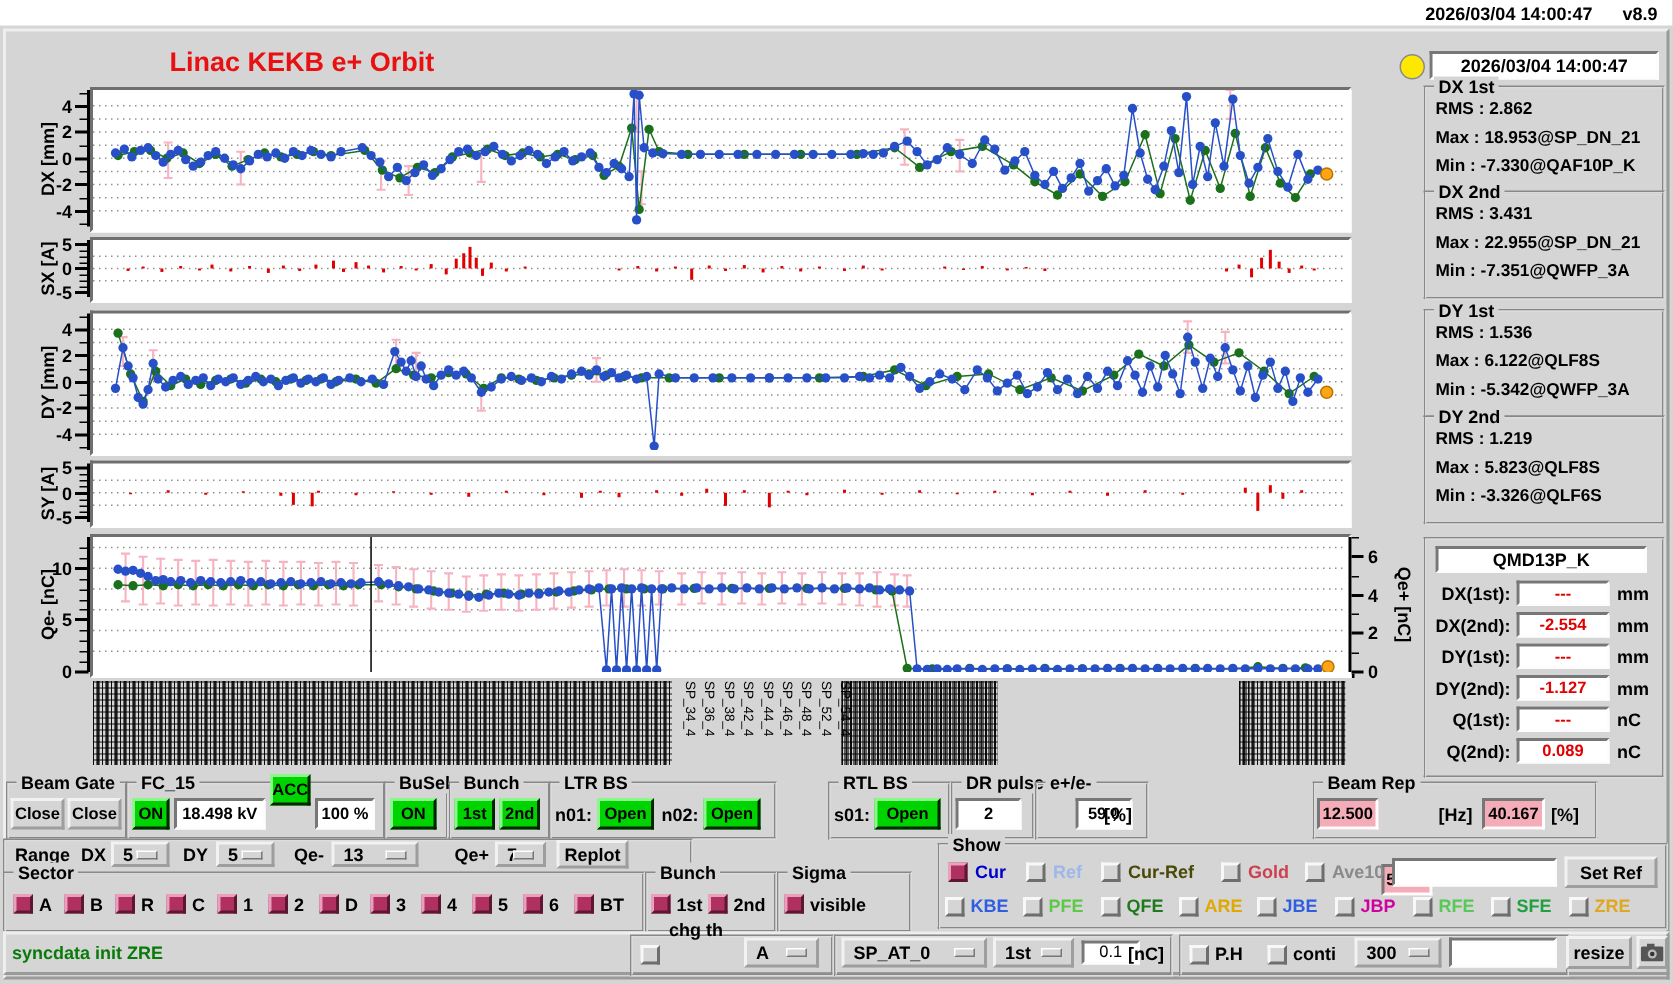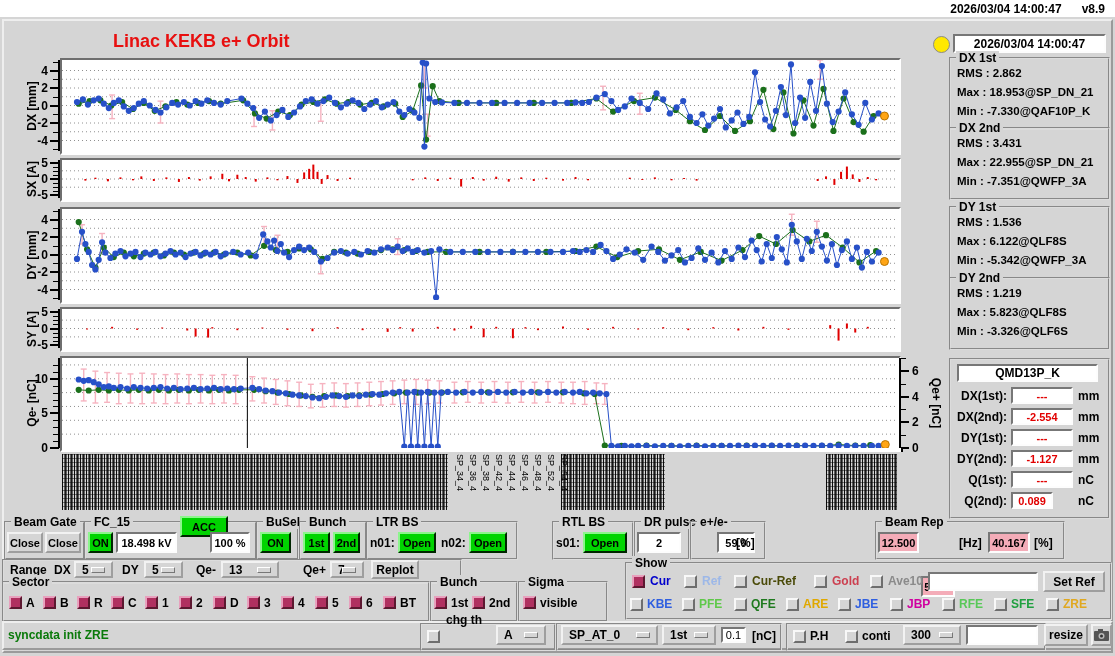--- a/index.html
+++ b/index.html
@@ -72,40 +72,40 @@
     <div style="position: absolute; left: 0px; top: 71px; width: 56px; text-align: right; font: bold 12px &quot;Liberation Sans&quot;, sans-serif;">DY(1st):</div>
     <div class="wbox redval" style="position: absolute; left: 60px; top: 69px; width: 62px; height: 17px; font-size: 11px;">---</div>
     <div style="position: absolute; left: 127px; top: 71px; font: bold 12px &quot;Liberation Sans&quot;, sans-serif;">mm</div>
     <div style="position: absolute; left: 0px; top: 92px; width: 56px; text-align: right; font: bold 12px &quot;Liberation Sans&quot;, sans-serif;">DY(2nd):</div>
     <div class="wbox redval" style="position: absolute; left: 60px; top: 90px; width: 62px; height: 17px; font-size: 11px;">-1.127</div>
     <div style="position: absolute; left: 127px; top: 92px; font: bold 12px &quot;Liberation Sans&quot;, sans-serif;">mm</div>
     <div style="position: absolute; left: 0px; top: 113px; width: 56px; text-align: right; font: bold 12px &quot;Liberation Sans&quot;, sans-serif;">Q(1st):</div>
     <div class="wbox redval" style="position: absolute; left: 60px; top: 111px; width: 62px; height: 17px; font-size: 11px;">---</div>
     <div style="position: absolute; left: 127px; top: 113px; font: bold 12px &quot;Liberation Sans&quot;, sans-serif;">nC</div>
     <div style="position: absolute; left: 0px; top: 134px; width: 56px; text-align: right; font: bold 12px &quot;Liberation Sans&quot;, sans-serif;">Q(2nd):</div>
-    <div class="wbox redval" style="position: absolute; left: 60px; top: 132px; width: 42px; height: 17px; font-size: 11px;">0.089</div>
+    <div class="wbox redval" style="position: absolute; left: 60px; top: 132px; width: 62px; height: 17px; font-size: 11px;">0.089</div>
     <div style="position: absolute; left: 127px; top: 134px; font: bold 12px &quot;Liberation Sans&quot;, sans-serif;">nC</div>
   </div>
 
 <div id="charts"></div>
 <div class="abs" style="left:85px;top:449px;width:818px;height:3px;background:#000;"></div>
 <div id="xlabels"></div>
 
 <div class="grp" style="left:4px;top:521px;width:77px;height:35px;">
   <span class="grp-title">Beam Gate</span>
 </div>
 <div class="btn" style="left:7px;top:532px;width:36px;height:21px;">Close</div>
 <div class="btn" style="left:45px;top:532px;width:36px;height:21px;">Close</div>
 
 <div class="grp" style="left:84px;top:521px;width:169px;height:35px;">
   <span class="grp-title">FC_15</span>
 </div>
 <div class="btn btn-green" style="left:88px;top:532px;width:25px;height:21px;">ON</div>
 <div class="wbox" style="left:116px;top:532px;width:61px;height:21px;">18.498 kV</div>
-<div class="btn btn-green" style="left:180px;top:516px;width:48px;height:21px;">ACC</div>
+<div class="btn btn-green" style="left:180px;top:516px;width:27px;height:21px;">ACC</div>
 <div class="wbox" style="left:210px;top:532px;width:40px;height:21px;">100 %</div>
 
 <div class="grp" style="left:256px;top:521px;width:39px;height:35px;">
   <span class="grp-title">BuSel</span>
 </div>
 <div class="btn btn-green" style="left:260px;top:532px;width:31px;height:21px;">ON</div>
 
 <div class="grp" style="left:299px;top:521px;width:64px;height:35px;">
   <span class="grp-title">Bunch</span>
 </div>
@@ -185,21 +185,21 @@
 <span class="lb" style="left:8px;top:628px;color:#0a7a0a;">syncdata init ZRE</span>
 
 <div class="grp" style="left:420px;top:623px;width:132px;height:24px;"></div>
 <div class="cb" style="left:427px;top:630px;"></div>
 <span class="lb" style="left:446px;top:613px;">chg th</span>
 <div class="dd" style="left:496px;top:625px;width:50px;height:20px;">A</div>
 
 <div class="grp" style="left:556px;top:623px;width:222px;height:24px;"></div>
 <div class="dd" style="left:561px;top:625px;width:97px;height:20px;">SP_AT_0</div>
 <div class="dd" style="left:662px;top:625px;width:54px;height:20px;">1st</div>
-<div class="wbox" style="left:721px;top:627px;width:25px;height:16px;font-weight:normal;">0.1</div>
+<div class="wbox" style="left:721px;top:627px;width:39px;height:16px;font-weight:normal;">0.1</div>
 <span class="lb" style="left:752px;top:629px;">[nC]</span>
 
 <div class="grp" style="left:786px;top:623px;width:256px;height:24px;"></div>
 <div class="cb" style="left:793px;top:630px;"></div>
 <span class="lb" style="left:810px;top:629px;">P.H</span>
 <div class="cb" style="left:845px;top:630px;"></div>
 <span class="lb" style="left:862px;top:629px;">conti</span>
 <div class="dd" style="left:903px;top:625px;width:58px;height:20px;">300</div>
 <div class="wbox" style="left:966px;top:625px;width:72px;height:20px;"></div>
 

